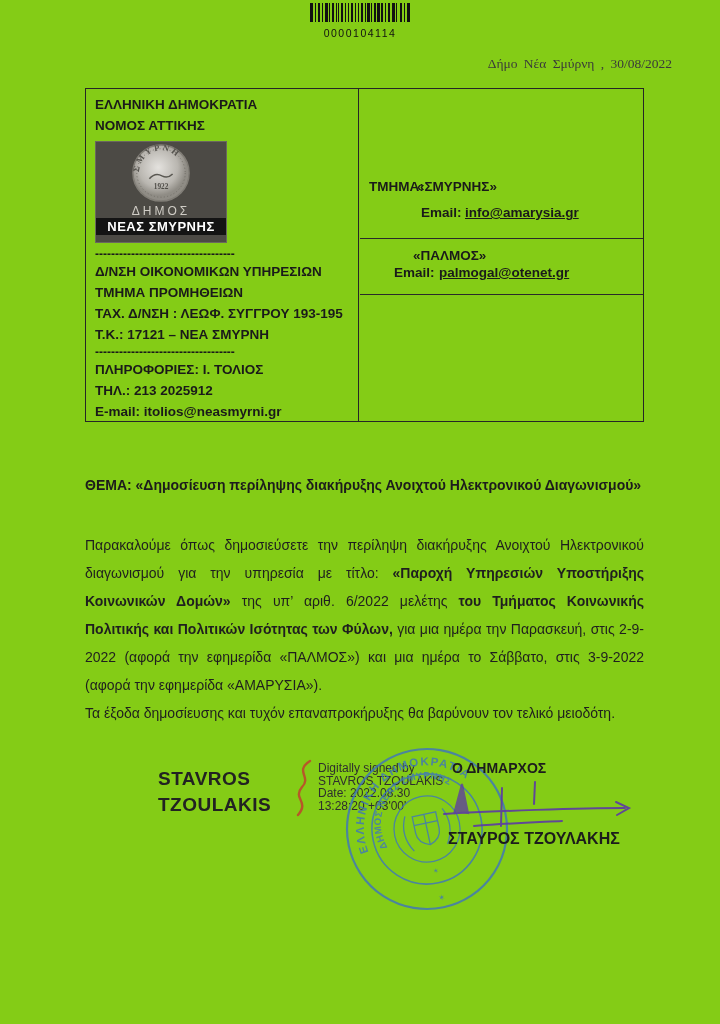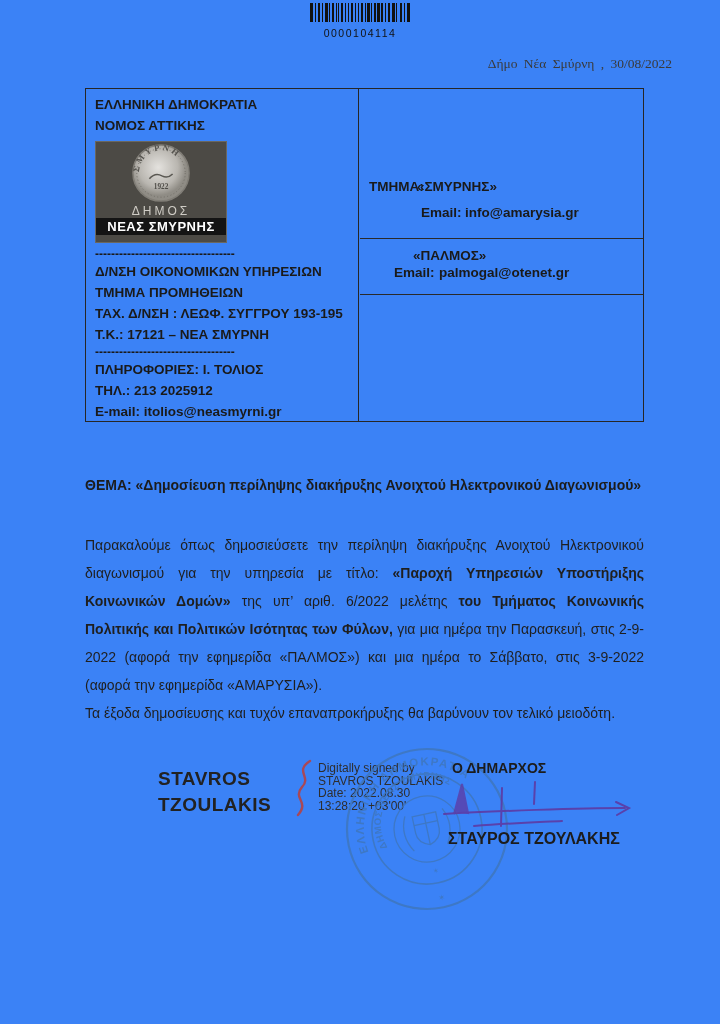--- a/index.html
+++ b/index.html
@@ -1,16 +1,16 @@
 <!DOCTYPE html>
 <html><head>
 <meta charset="utf-8">
 <style>
   html,body{margin:0;padding:0;background:#e8e8e8;}
-  .page{position:relative;width:720px;height:1024px;background:#3b82f6;margin:0 auto;
+  .page{position:relative;width:720px;height:1024px;background:#84cc16;margin:0 auto;
         font-family:"Liberation Sans",sans-serif;color:#1c1c1c;overflow:hidden;}
   .abs{position:absolute;}
   .b{font-weight:bold;}
   .serif{font-family:"Liberation Serif",serif;}
   
   .barcode-wrap{left:306px;top:3px;width:108px;text-align:center;}
   .barcode-digits{font-size:10.5px;letter-spacing:1.5px;color:#111;margin-top:1px;}
   
   .date-block{left:360px;top:56px;width:312px;text-align:right;font-size:13.5px;color:#3a3a3a;word-spacing:3px;}
   .date-block .line2{margin-top:3px;}
@@ -21,21 +21,21 @@
   .hdr-right{position:absolute;left:274px;top:0;bottom:0;right:0;font-size:13.5px;color:#1a1a1a;}
   .dashes{font-weight:bold;line-height:14px;letter-spacing:0;font-size:12px;white-space:nowrap;overflow:hidden;}
   
   .logo{width:132px;height:102px;background:#4c4a45;margin:5px 0 4px 0;border:1px solid #6a675f;
         display:flex;flex-direction:column;align-items:center;box-sizing:border-box;}
   .logo-demos{color:#cfccc5;font-size:12px;letter-spacing:3px;line-height:14px;font-weight:normal;}
   .logo-band{width:100%;background:#141414;color:#ffffff;font-weight:bold;font-size:13px;
              text-align:center;line-height:17px;letter-spacing:0.5px;}
   
   .hr-line{position:absolute;left:0;right:0;border-top:1.5px solid #2a2a2a;}
-  .u{text-align:right;}
+  .u{text-decoration:underline;text-align:right;}
   
   .subject{left:85px;top:477px;width:585px;font-size:14px;font-weight:bold;white-space:nowrap;}
   .body-text{left:85px;top:531px;width:559px;font-size:14px;line-height:28px;text-align:justify;color:#1f1f1f;}
   .body-text p{margin:0;}
   
   .dsig-name{left:158px;top:766px;width:140px;font-size:19px;line-height:26px;font-weight:bold;color:#222;letter-spacing:0.5px;}
   .dsig-info{left:318px;top:762px;width:130px;font-size:12px;line-height:12.5px;color:#2e2e2e;}
   
   .mayor-title{left:452px;top:760px;font-size:14px;font-weight:bold;}
   .mayor-name{left:448px;top:830px;font-size:16px;font-weight:bold;}

